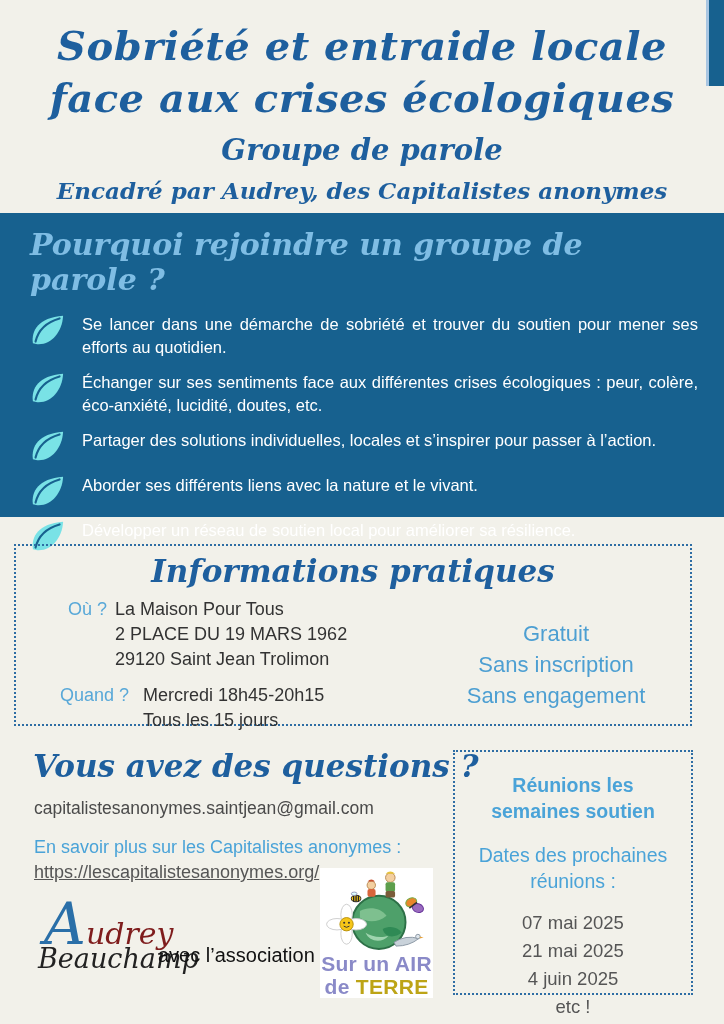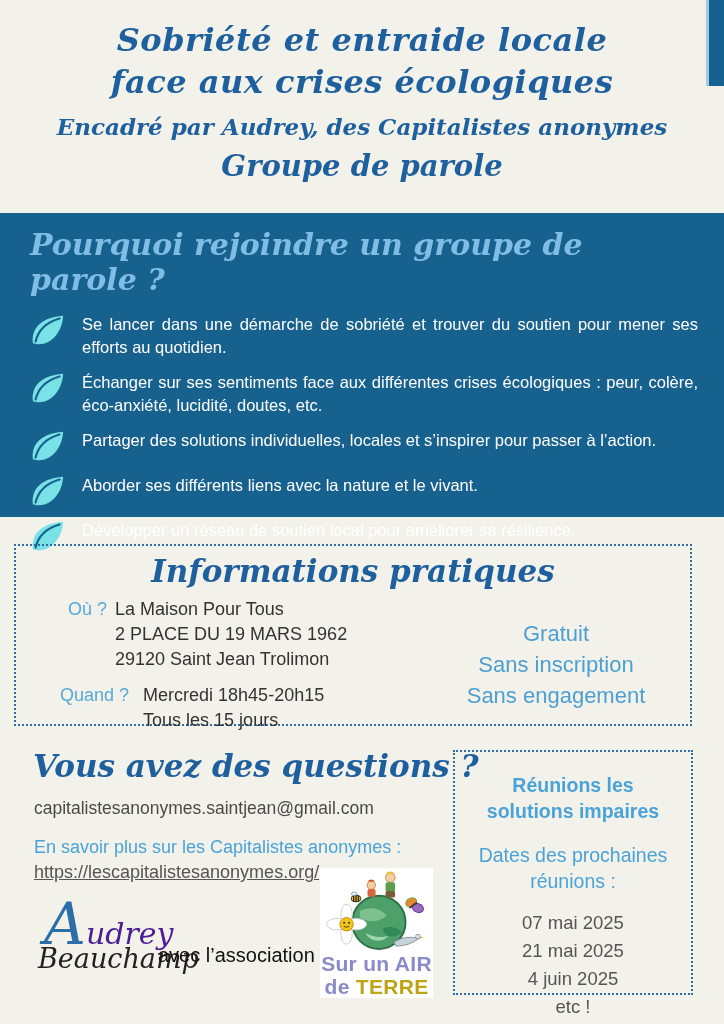--- a/index.html
+++ b/index.html
@@ -23,21 +23,21 @@
   body{font-family:"Liberation Sans",sans-serif;background:#ffffff;}
   .page{position:relative;width:724px;height:1024px;background:var(--page-bg);overflow:hidden;}
 
   
   .corner-accent{position:absolute;top:0;right:0;width:18px;height:86px;
     background:var(--deep-blue);border-left:3px solid var(--accent-edge);}
 
   
   .header{height:213px;text-align:center;padding-top:20px;color:var(--title-blue);}
   .script{font-family:"DejaVu Serif",serif;font-style:italic;}
-  .title-line{font-size:32px;font-weight:600;line-height:1.3;letter-spacing:.5px;}
+  .title-line{font-size:40px;font-weight:600;line-height:1.3;letter-spacing:.5px;}
   .subtitle{font-size:29px;font-weight:600;margin-top:9px;}
   .facilitator{font-size:23px;font-weight:600;margin-top:10px;}
 
   
   .why-section{height:304px;background:var(--deep-blue);padding:14px 26px 4px 30px;}
   .why-heading{color:var(--script-light-blue);font-size:30px;font-weight:600;margin-bottom:16px;}
   .why-list{list-style:none;}
   .why-item{display:flex;align-items:flex-start;gap:16px;margin-bottom:12px;}
   .leaf{flex:0 0 auto;width:36px;height:32px;margin-top:1px;}
   .why-text{color:var(--white);font-size:16.5px;line-height:1.4;text-align:justify;}
@@ -58,21 +58,21 @@
   
   .questions-heading{position:absolute;left:33px;top:748px;color:var(--title-blue);
     font-size:31px;font-weight:600;}
   .email{position:absolute;left:34px;top:798px;color:var(--gray-text);font-size:17.5px;}
   .more-info{position:absolute;left:34px;top:837px;color:var(--meetings-blue);font-size:18px;}
   .site-link{position:absolute;left:34px;top:862px;color:var(--date-gray);font-size:18px;
     text-decoration:underline;}
   .signature{position:absolute;left:44px;top:898px;font-family:"DejaVu Serif",serif;font-style:italic;}
   .sig-row{display:flex;align-items:baseline;}
   .sig-initial{font-size:58px;color:#2a6fa8;line-height:.9;}
-  .sig-rest{font-size:30px;color:#4c1d95;}
+  .sig-rest{font-size:30px;color:#7f1d1d;}
   .sig-last{font-size:27px;color:#222;margin-top:-8px;margin-left:-6px;}
   .avec{position:absolute;left:158px;top:944px;color:#111;font-size:20px;}
 
   
   .logo-box{position:absolute;left:320px;top:868px;width:113px;height:130px;background:#fff;
     display:flex;flex-direction:column;align-items:center;padding-top:2px;}
   .logo-art{width:104px;height:86px;}
   .logo-line{font-size:21px;font-weight:bold;line-height:1.1;color:#8a8ac8;letter-spacing:.3px;}
   .logo-line .de{color:#8a8ac8;}
   .logo-line .terre{color:#bda416;}
@@ -87,22 +87,22 @@
 </head>
 <body>
 
 <div class="page">
 
   <div class="corner-accent"></div>
 
   <div class="header">
     <div class="script title-line">Sobriété et entraide locale</div>
     <div class="script title-line">face aux crises écologiques</div>
+    <div class="script subtitle">Groupe de parole</div>
     <div class="script facilitator">Encadré par Audrey, des Capitalistes anonymes</div>
-    <div class="script subtitle">Groupe de parole</div>
   </div>
 
   <div class="why-section">
     <div class="script why-heading">Pourquoi rejoindre un groupe de parole ?</div>
     <ul class="why-list">
       <li class="why-item">
         <svg class="leaf" viewBox="0 0 40 36">
           <path d="M3,33 C1,19 9,4 37,2 C36,20 24,35 8,34 Z" fill="#79e2e6"></path>
           <path d="M6,31 C9,18 19,9 33,5" fill="none" stroke="#17618f" stroke-width="2.4" stroke-linecap="round"></path>
         </svg>
@@ -227,21 +227,21 @@
         <path d="M70,76 Q82,68 96,72 Q86,80 72,80 Z" fill="#c9d2da" stroke="#8a97a3"></path>
         <circle cx="95" cy="70" r="2.4" fill="#dfe6ec" stroke="#8a97a3"></circle>
         <path d="M97,70 L101,71 L97,72 Z" fill="#e8a23b"></path>
       </g>
     </svg>
     <div class="logo-line">Sur un AIR</div>
     <div class="logo-line"><span class="de">de </span><span class="terre">TERRE</span></div>
   </div>
 
   <div class="meetings-box">
-    <div class="meetings-heading">Réunions les solutions impaires</div>
+    <div class="meetings-heading">Réunions les semaines soutien</div>
     <div class="meetings-sub">Dates des prochaines réunions :</div>
     <div class="meetings-dates">
       <div>07 mai 2025</div>
       <div>21 mai 2025</div>
       <div>4 juin 2025</div>
       <div>etc !</div>
     </div>
   </div>
 
 </div>

